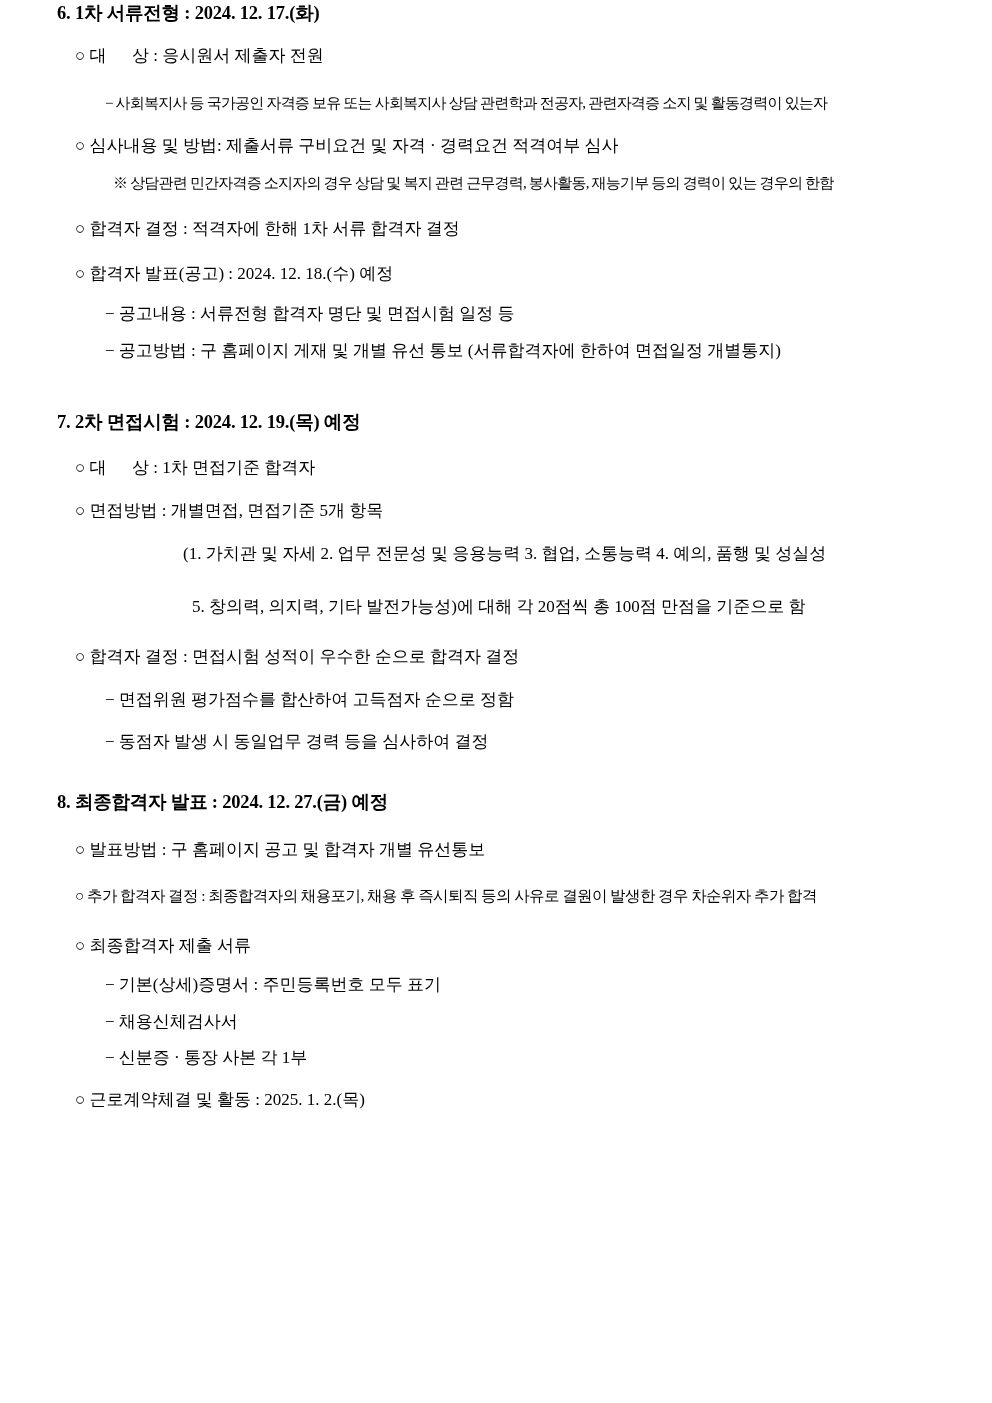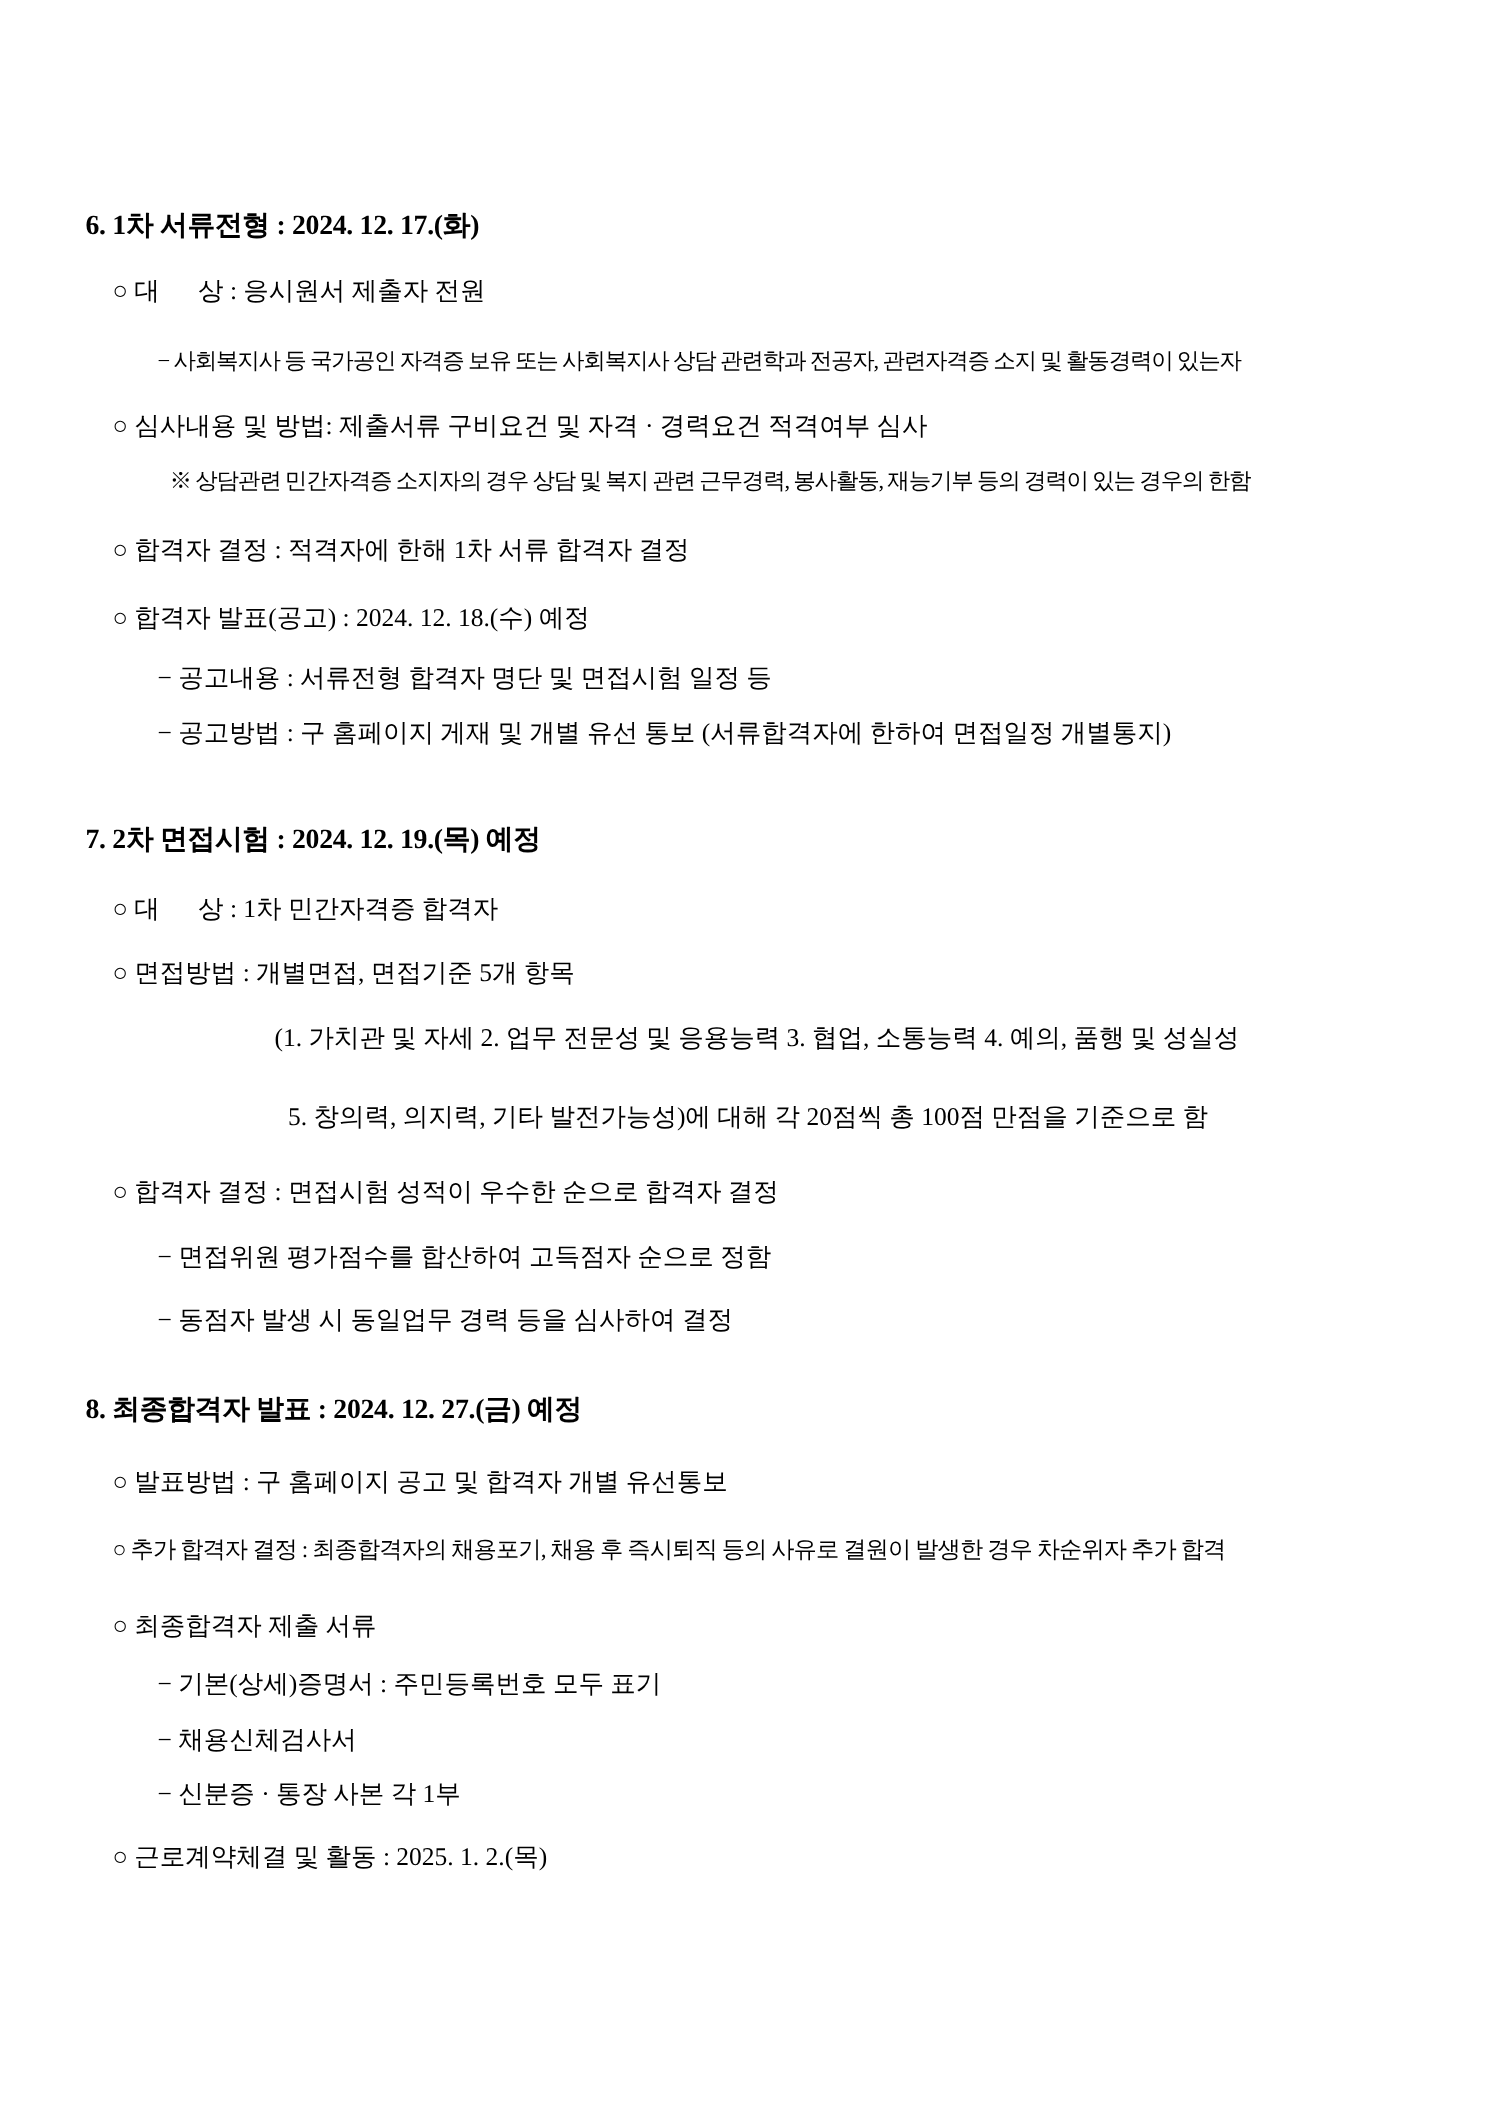--- a/index.html
+++ b/index.html
@@ -4,21 +4,20 @@
 <style>
   html,body{margin:0;padding:0;background:#ffffff;}
   .page{
     position:relative;
     width:992px;
     height:1403px;
     box-sizing:border-box;
     background:#ffffff;
     color:#000000;
     font-family:"Liberation Serif","DejaVu Serif",serif;
-    padding-top:138px;
     overflow:hidden;
   }
   .ln{
     white-space:pre;
     line-height:26px;
     font-size:17px;
     color:#000000;
   }
   .h{
     font-weight:bold;
@@ -43,21 +42,21 @@
   <div class="ln i1" style="margin-top:17px">○ 대      상 : 응시원서 제출자 전원</div>
   <div class="ln i2 cond" style="margin-top:21px">− 사회복지사 등 국가공인 자격증 보유 또는 사회복지사 상담 관련학과 전공자, 관련자격증 소지 및 활동경력이 있는자</div>
   <div class="ln i1" style="margin-top:17px">○ 심사내용 및 방법: 제출서류 구비요건 및 자격 · 경력요건 적격여부 심사</div>
   <div class="ln i2x cond" style="margin-top:11px">※ 상담관련 민간자격증 소지자의 경우 상담 및 복지 관련 근무경력, 봉사활동, 재능기부 등의 경력이 있는 경우의 한함</div>
   <div class="ln i1" style="margin-top:20px">○ 합격자 결정 : 적격자에 한해 1차 서류 합격자 결정</div>
   <div class="ln i1" style="margin-top:19px">○ 합격자 발표(공고) : 2024. 12. 18.(수) 예정</div>
   <div class="ln i2" style="margin-top:14px">− 공고내용 : 서류전형 합격자 명단 및 면접시험 일정 등</div>
   <div class="ln i2" style="margin-top:11px">− 공고방법 : 구 홈페이지 게재 및 개별 유선 통보 (서류합격자에 한하여 면접일정 개별통지)</div>
 
   <div class="ln h" style="margin-top:45px">7. 2차 면접시험 : 2024. 12. 19.(목) 예정</div>
-  <div class="ln i1" style="margin-top:20px">○ 대      상 : 1차 민간자격증 합격자</div>
+  <div class="ln i1" style="margin-top:20px">○ 대      상 : 1차 면접기준 합격자</div>
   <div class="ln i1" style="margin-top:17px">○ 면접방법 : 개별면접, 면접기준 5개 항목</div>
   <div class="ln i3a" style="margin-top:17px">(1. 가치관 및 자세 2. 업무 전문성 및 응용능력 3. 협업, 소통능력 4. 예의, 품행 및 성실성</div>
   <div class="ln i3b" style="margin-top:27px">5. 창의력, 의지력, 기타 발전가능성)에 대해 각 20점씩 총 100점 만점을 기준으로 함</div>
   <div class="ln i1" style="margin-top:24px">○ 합격자 결정 : 면접시험 성적이 우수한 순으로 합격자 결정</div>
   <div class="ln i2" style="margin-top:17px">− 면접위원 평가점수를 합산하여 고득점자 순으로 정함</div>
   <div class="ln i2" style="margin-top:16px">− 동점자 발생 시 동일업무 경력 등을 심사하여 결정</div>
 
   <div class="ln h" style="margin-top:34px">8. 최종합격자 발표 : 2024. 12. 27.(금) 예정</div>
   <div class="ln i1" style="margin-top:22px">○ 발표방법 : 구 홈페이지 공고 및 합격자 개별 유선통보</div>
   <div class="ln i1 cond2" style="margin-top:20px">○ 추가 합격자 결정 : 최종합격자의 채용포기, 채용 후 즉시퇴직 등의 사유로 결원이 발생한 경우 차순위자 추가 합격</div>

